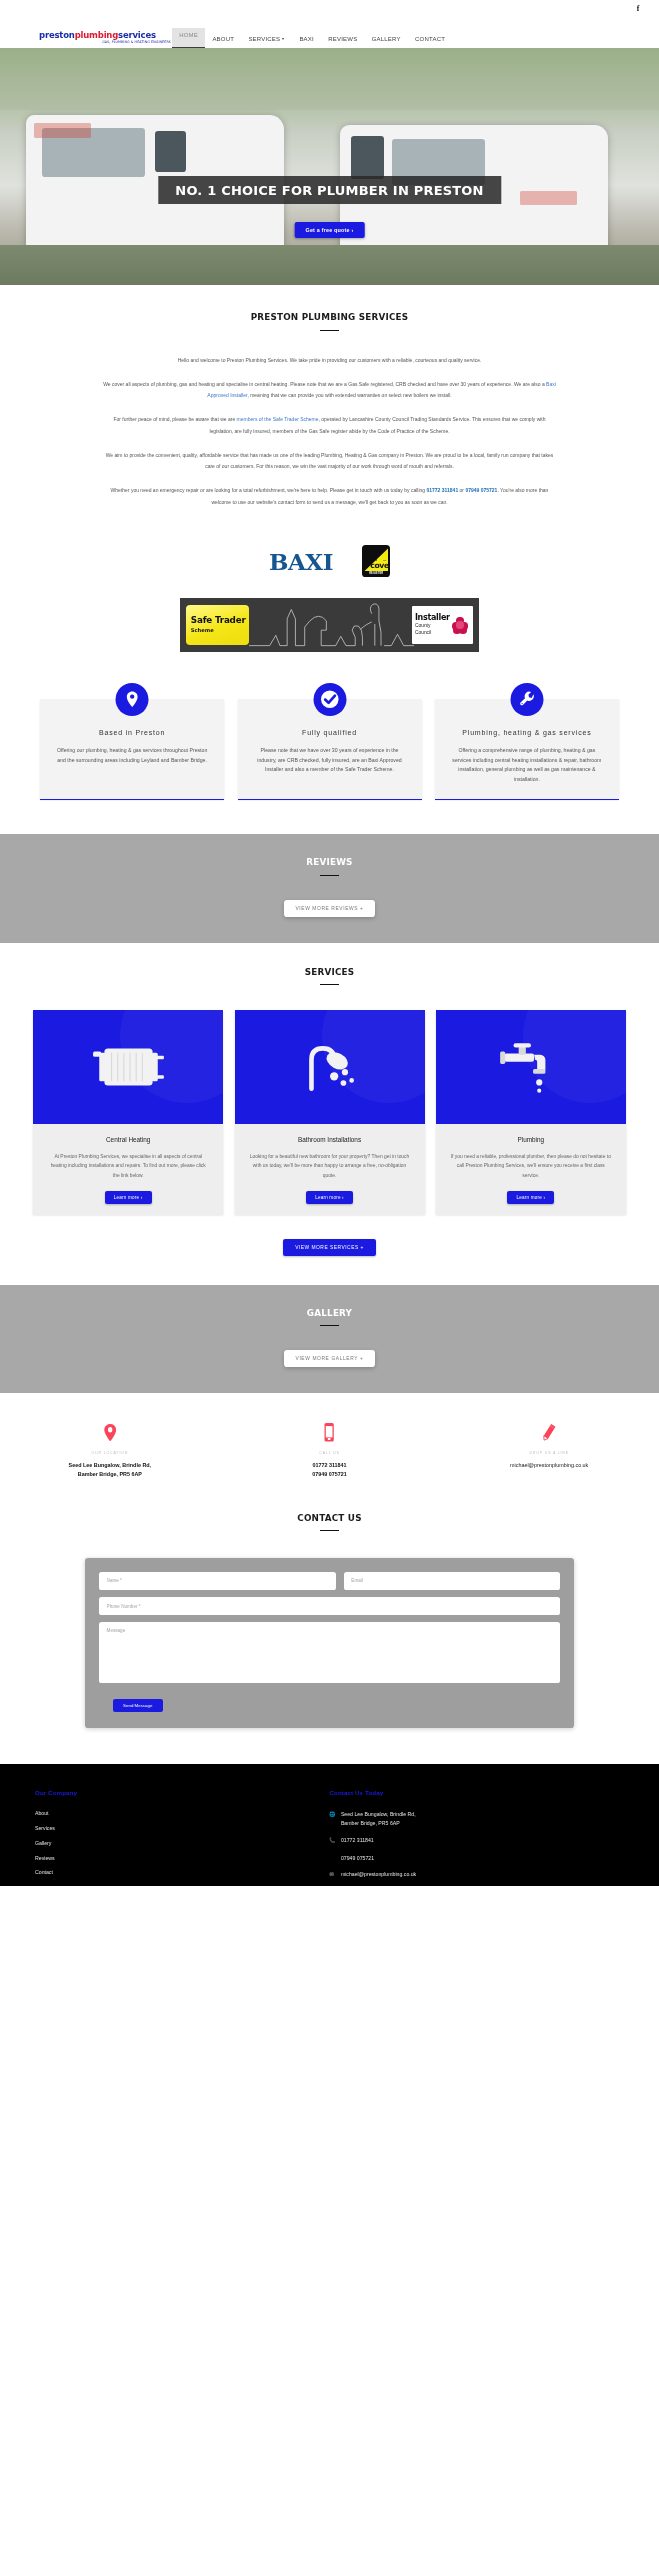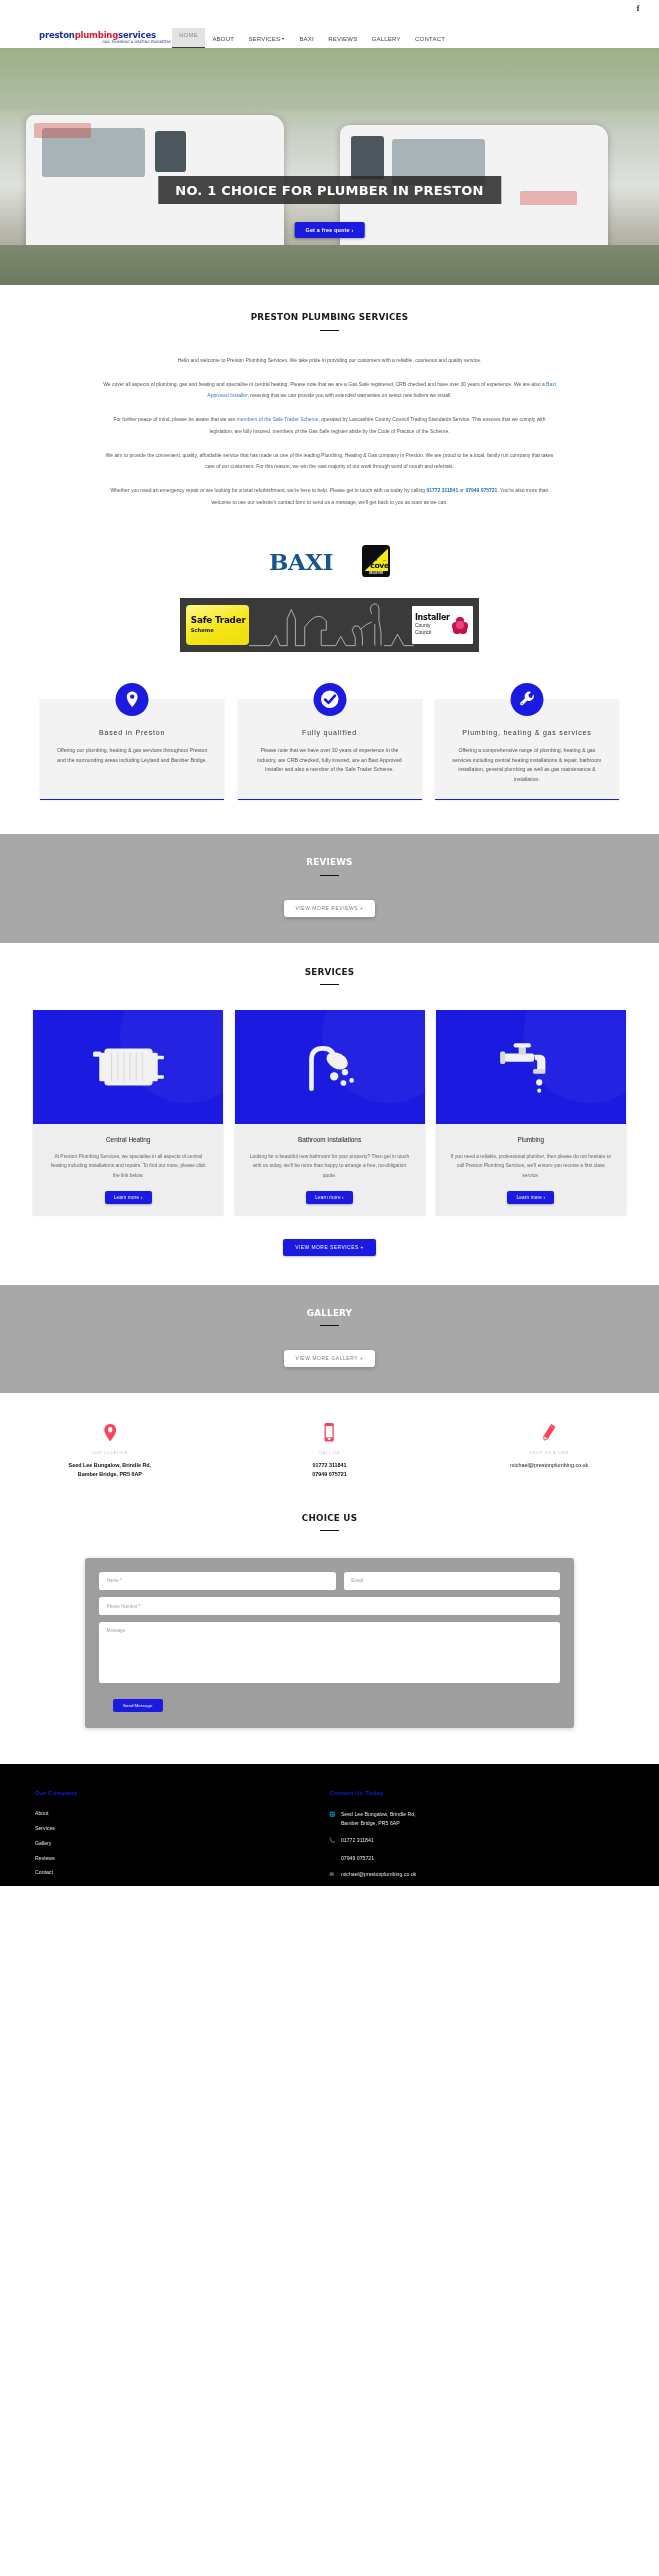--- a/index.html
+++ b/index.html
@@ -553,21 +553,21 @@
             <rect x="8" y="0" width="10" height="4" fill="#f9445c"></rect>
           </g>
         </svg>
     </div>
     <div class="info-label">DROP US A LINE</div>
     <div class="info-val normal">michael@prestonplumbing.co.uk</div>
   </div>
 </div>
 
 <section class="contact">
-  <h2 class="sect-title">CHOICE US</h2>
+  <h2 class="sect-title">CONTACT US</h2>
   <div class="rule"></div>
 
   <div class="form-card clearfix">
     <div class="form-row">
       <input class="fld" style="flex: 1.05 1 0%;" placeholder="Name *">
       <input class="fld" style="flex: 0.95 1 0%;" placeholder="Email">
     </div>
     <div class="form-row">
       <input class="fld" placeholder="Phone Number *" style="">
     </div>

